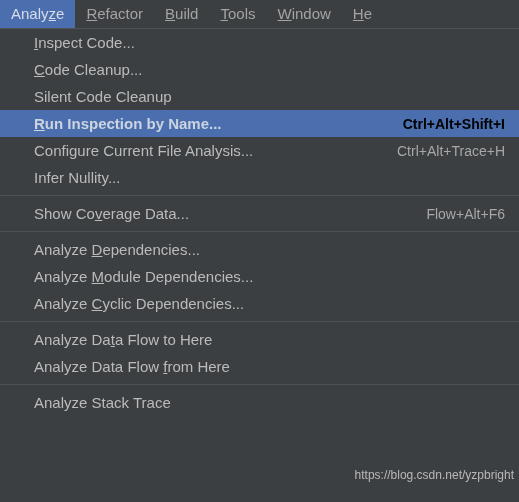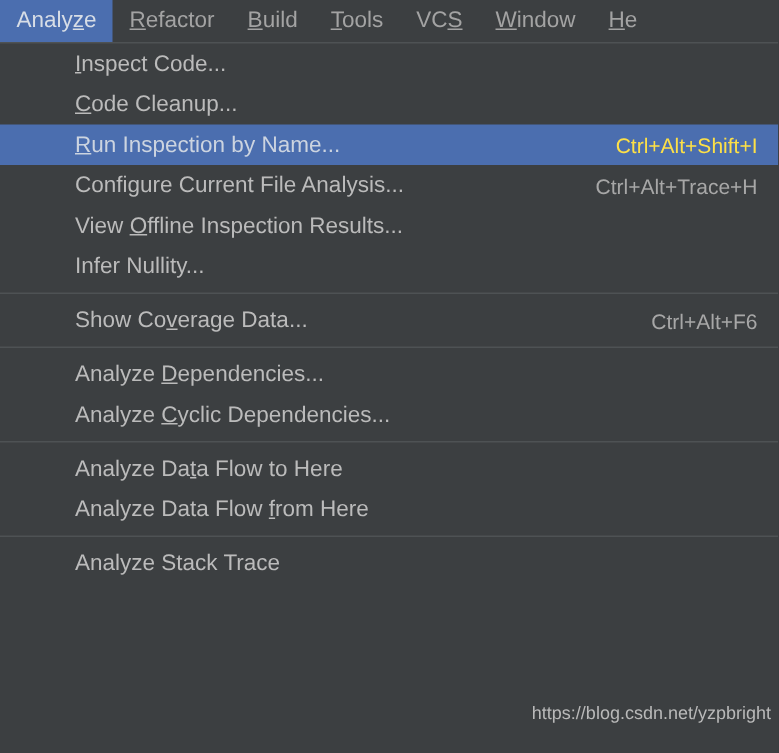--- a/index.html
+++ b/index.html
@@ -55,44 +55,45 @@
     border-top: 1px solid #4e5254;
     box-sizing: border-box;
     overflow: hidden;
   }
   .menu-item {
     position: relative;
     height: 27px;
     display: flex;
     align-items: center;
     box-sizing: border-box;
-    padding-left: 50px;
+    padding-left: 34px;
     padding-right: 14px;
     color: #bbbbbb;
     font-size: 15px;
     white-space: nowrap;
   }
   .menu-item.selected {
     background: #4b6eaf;
     color: #ccd4e0;
+    font-weight: bold;
   }
   .menu-item .label {
     flex: 0 0 auto;
   }
   .menu-item .spacer {
     flex: 1 1 auto;
   }
   .menu-item .shortcut {
     flex: 0 0 auto;
     font-size: 14px;
     color: #a7a7a7;
     padding-right: 0px;
   }
   .menu-item.selected .shortcut {
-    color: #fde047;
+    color: #000000;
   }
   .menu-item .mn {
     text-decoration: underline;
   }
   .separator {
     height: 1px;
     margin: 4px 0 4px 0;
     background: #4e5254;
     border: 0;
   }
@@ -112,61 +113,64 @@
 </head>
 <body>
 
 <div id="screen">
 
   <div class="menubar" id="menubar">
       <div class="menubar-item active">Analy<span class="mn">z</span>e</div>
       <div class="menubar-item"><span class="mn">R</span>efactor</div>
       <div class="menubar-item"><span class="mn">B</span>uild</div>
       <div class="menubar-item"><span class="mn">T</span>ools</div>
-      <div class="menubar-item">VC<span class="mn">S</span></div>
       <div class="menubar-item"><span class="mn">W</span>indow</div>
       <div class="menubar-item"><span class="mn">H</span>e</div>
     </div>
 
   <div class="menu-panel" id="menu-panel">
       <div class="menu-item">
         <span class="label"><span class="mn">I</span>nspect Code...</span>
         <span class="spacer"></span>
       </div>
       <div class="menu-item">
         <span class="label"><span class="mn">C</span>ode Cleanup...</span>
         <span class="spacer"></span>
       </div>
+      <div class="menu-item">
+        <span class="label">Silent Code Cleanup</span>
+        <span class="spacer"></span>
+      </div>
       <div class="menu-item selected">
         <span class="label"><span class="mn">R</span>un Inspection by Name...</span>
         <span class="spacer"></span>
         <span class="shortcut">Ctrl+Alt+Shift+I</span>
       </div>
       <div class="menu-item">
         <span class="label">Configure Current File Analysis...</span>
         <span class="spacer"></span>
         <span class="shortcut">Ctrl+Alt+Trace+H</span>
       </div>
       <div class="menu-item">
-        <span class="label">View <span class="mn">O</span>ffline Inspection Results...</span>
-        <span class="spacer"></span>
-      </div>
-      <div class="menu-item">
         <span class="label">Infer Nullity...</span>
         <span class="spacer"></span>
       </div>
       <div class="separator"></div>
       <div class="menu-item">
         <span class="label">Show Co<span class="mn">v</span>erage Data...</span>
         <span class="spacer"></span>
-        <span class="shortcut">Ctrl+Alt+F6</span>
+        <span class="shortcut">Flow+Alt+F6</span>
       </div>
       <div class="separator"></div>
       <div class="menu-item">
         <span class="label">Analyze <span class="mn">D</span>ependencies...</span>
+        <span class="spacer"></span>
+      </div>
+      <div class="menu-item">
+        <span class="label">Analyze <span class="mn">M</span>odule Dependencies...</span>
         <span class="spacer"></span>
       </div>
       <div class="menu-item">
         <span class="label">Analyze <span class="mn">C</span>yclic Dependencies...</span>
         <span class="spacer"></span>
       </div>
       <div class="separator"></div>
       <div class="menu-item">
         <span class="label">Analyze Da<span class="mn">t</span>a Flow to Here</span>
         <span class="spacer"></span>

